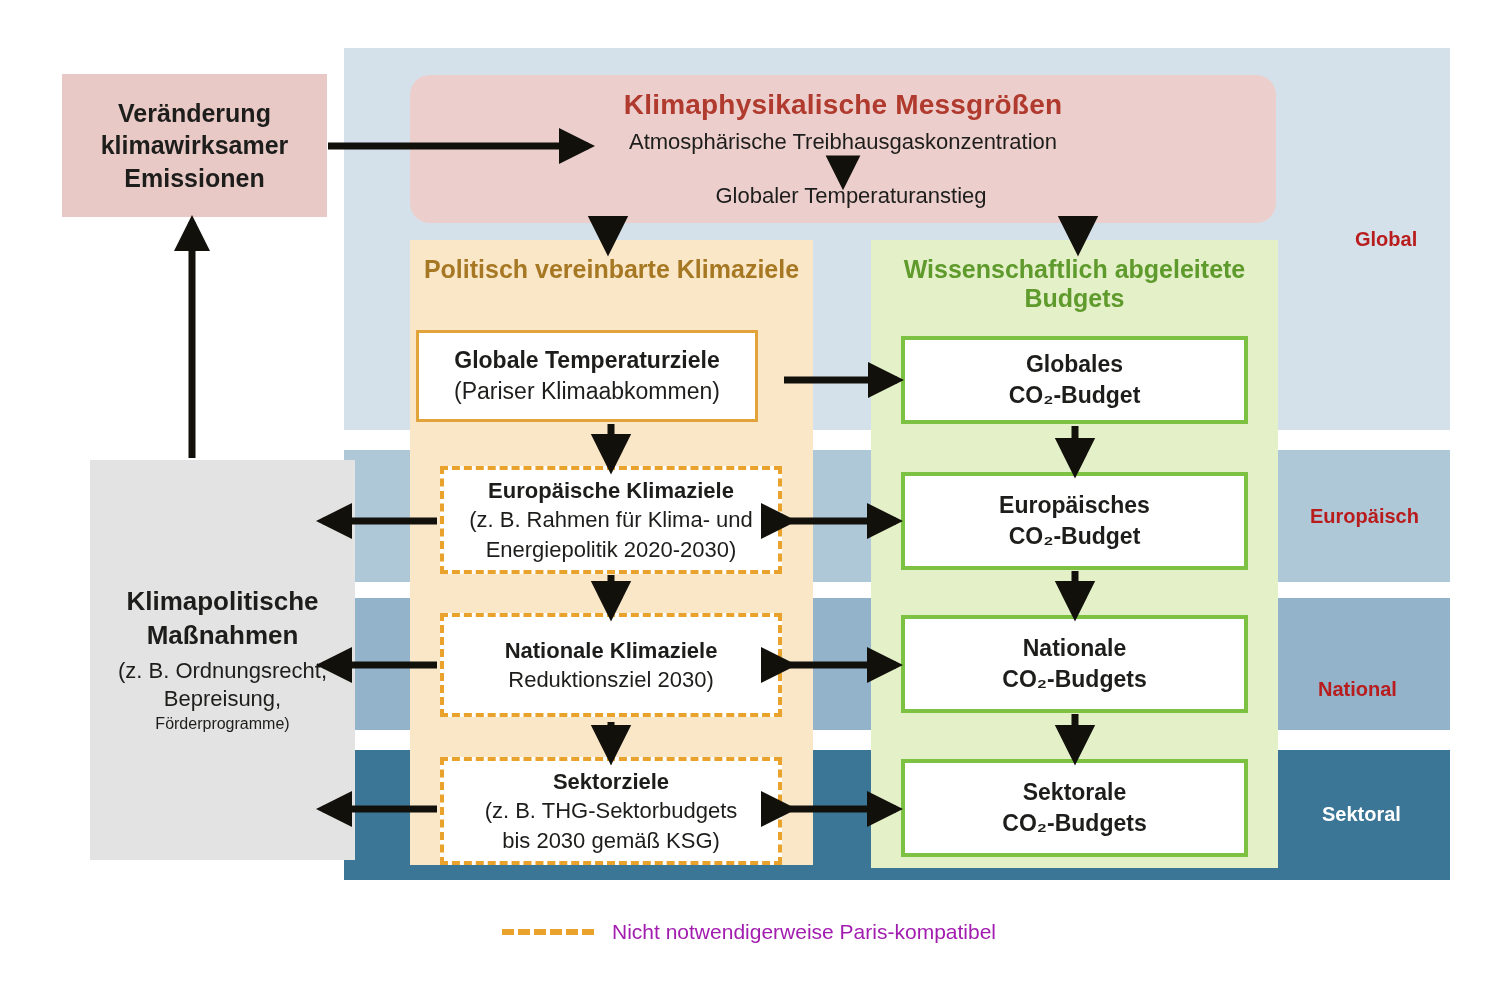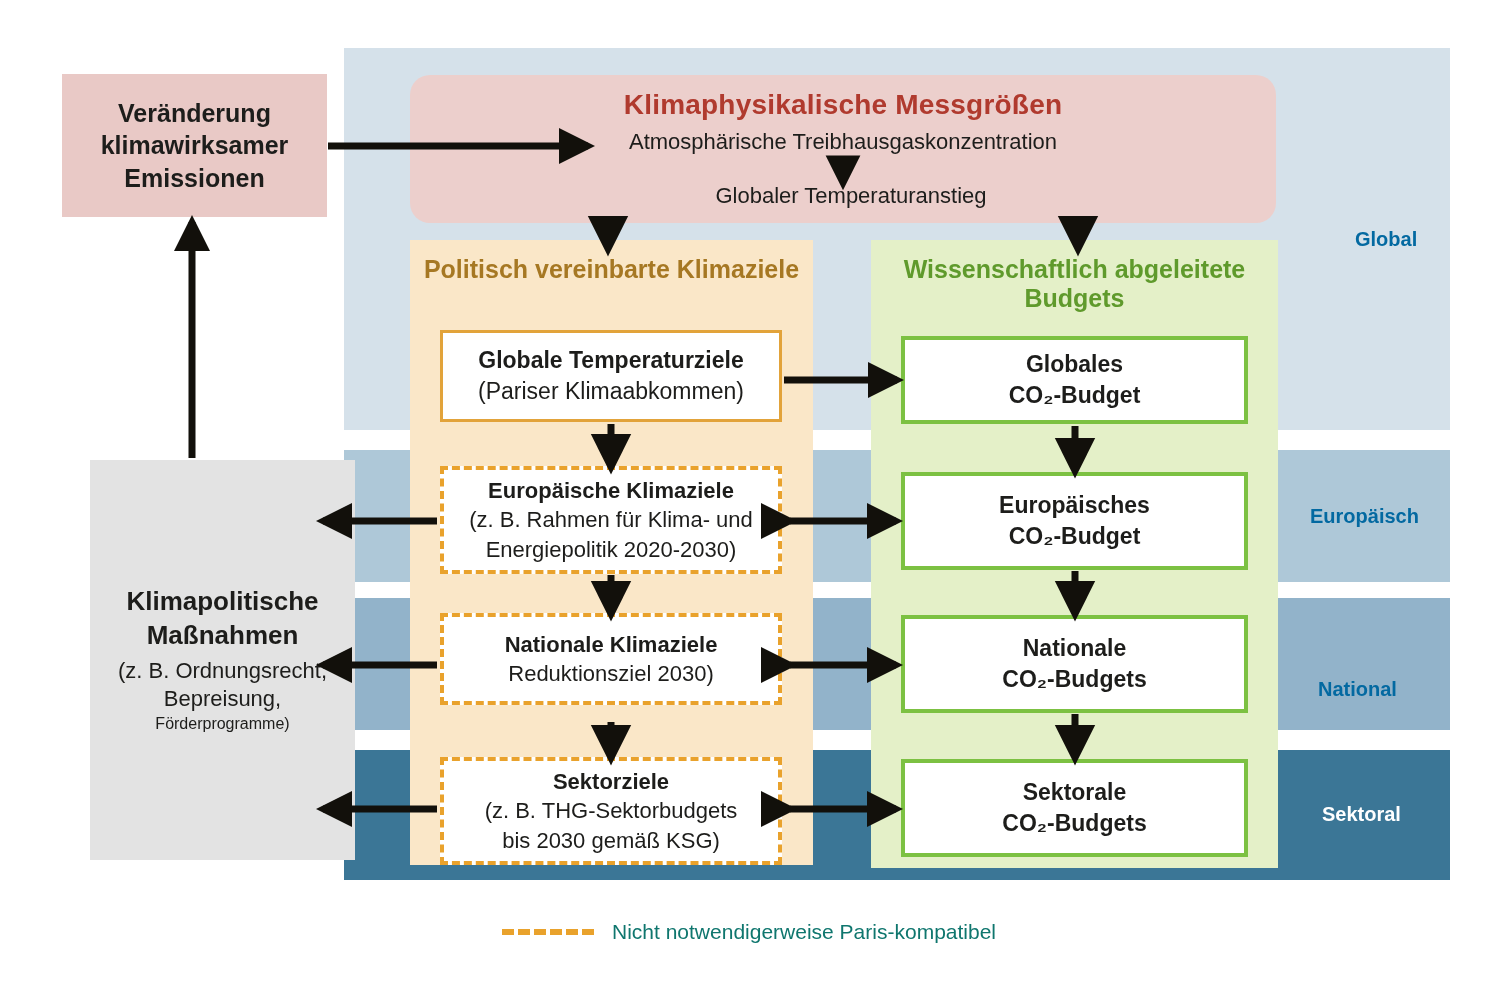--- a/index.html
+++ b/index.html
@@ -10,21 +10,21 @@
     overflow:hidden;
   }
   #stage{position:relative;width:1500px;height:1000px;}
 
   
   .band{position:absolute;}
   .band-label{
     position:absolute;
     font-size:20px;
     font-weight:700;
-    color:#0369a1;
+    color:#b91c1c;
     white-space:nowrap;
   }
   .band-label.on-dark{color:#ffffff;}
 
   
   .col-panel{position:absolute;}
   .col-title{
     position:absolute;
     text-align:center;
     font-size:25px;
@@ -65,21 +65,21 @@
 
   
   .legend{
     position:absolute;
     display:flex;align-items:center;gap:18px;
   }
   .legend-dash{
     width:92px;height:0;
     border-top:6px dashed #e9a22c;
   }
-  .legend-text{font-size:21px;color:#0f766e;white-space:nowrap;}
+  .legend-text{font-size:21px;color:#a21caf;white-space:nowrap;}
 </style>
 </head>
 <body>
 
 <div id="stage">
 
   <div class="band" style="left:344px;top:48px;width:1106px;height:382px;background:#d5e1ea;"></div>
   <div class="band" style="left:344px;top:450px;width:1106px;height:132px;background:#aec8d8;"></div>
   <div class="band" style="left:344px;top:598px;width:1106px;height:132px;background:#92b3ca;"></div>
   <div class="band" style="left:344px;top:750px;width:1106px;height:130px;background:#3b7696;"></div>
@@ -114,32 +114,32 @@
 
   <div class="col-title" style="left:410px;top:255px;width:403px;color:#a67823;">
     <span class="ln">Politisch vereinbarte</span>
     <span class="ln">Klimaziele</span>
   </div>
   <div class="col-title" style="left:871px;top:255px;width:407px;color:#5f9a2c;">
     <span class="ln">Wissenschaftlich</span>
     <span class="ln">abgeleitete Budgets</span>
   </div>
 
-  <div class="box white-box solid-orange" style="left:440px;top:330px;width:342px;height:92px;font-size:23px;line-height:1.35;">
+  <div class="box white-box solid-orange" style="left:416px;top:330px;width:342px;height:92px;font-size:23px;line-height:1.35;">
     <span class="ln b">Globale Temperaturziele</span>
     <span class="ln">(Pariser Klimaabkommen)</span>
   </div>
 
   <div class="box white-box dashed-orange" style="left:440px;top:466px;width:342px;height:108px;font-size:22px;line-height:1.33;">
     <span class="ln b">Europäische Klimaziele</span>
     <span class="ln">(z. B. Rahmen für Klima- und</span>
     <span class="ln">Energiepolitik 2020-2030)</span>
   </div>
 
-  <div class="box white-box dashed-orange" style="left:440px;top:613px;width:342px;height:92px;font-size:22px;line-height:1.33;">
+  <div class="box white-box dashed-orange" style="left:440px;top:613px;width:342px;height:104px;font-size:22px;line-height:1.33;">
     <span class="ln b">Nationale Klimaziele</span>
     <span class="ln">Reduktionsziel 2030)</span>
   </div>
 
   <div class="box white-box dashed-orange" style="left:440px;top:757px;width:342px;height:108px;font-size:22px;line-height:1.33;">
     <span class="ln b">Sektorziele</span>
     <span class="ln">(z. B. THG-Sektorbudgets</span>
     <span class="ln">bis 2030 gemäß KSG)</span>
   </div>
 

